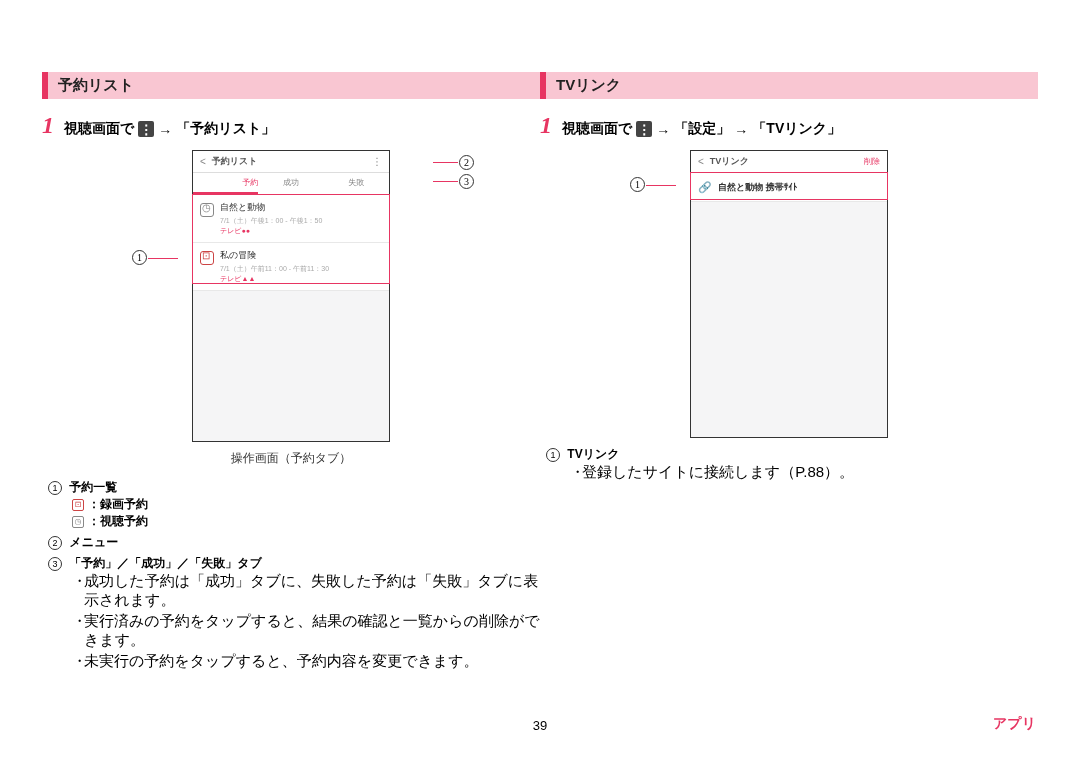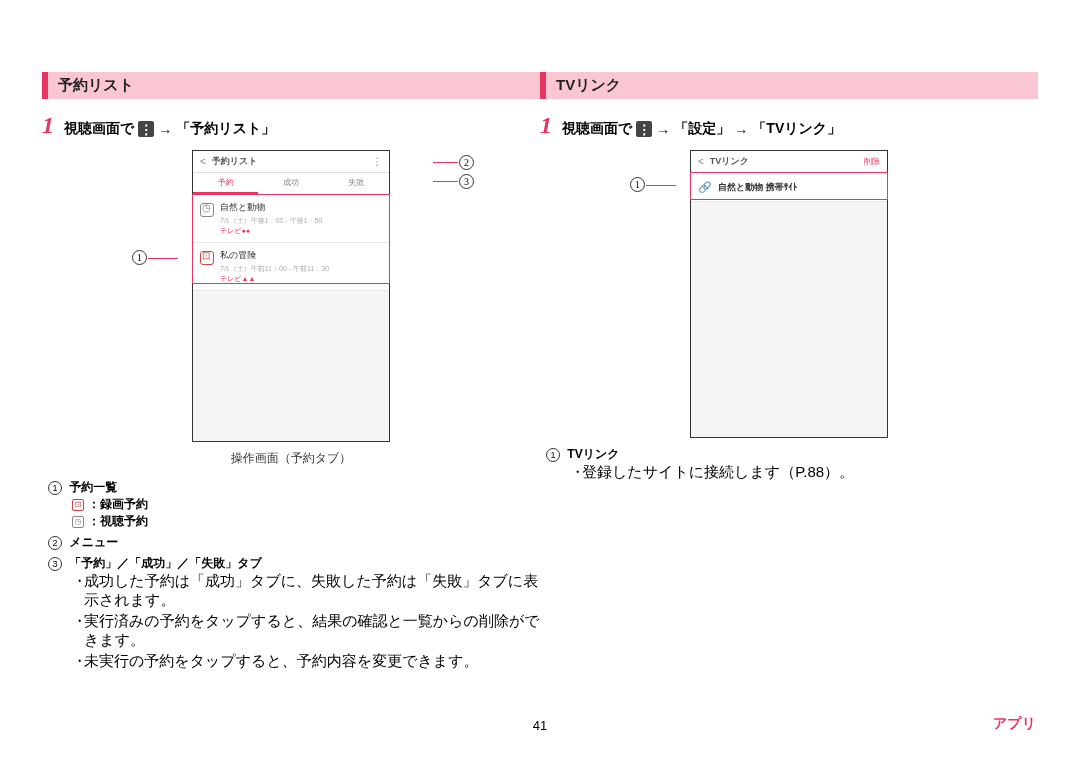--- a/index.html
+++ b/index.html
@@ -96,21 +96,21 @@
       border-bottom: 1px solid #ddd;
       position: relative;
     }
     .phone-tab {
       flex: 1;
       text-align: center;
       padding: 4px 0;
       font-size: 8px;
       color: #888;
     }
-    .phone-tab.active { color: #e73562; border-bottom: 2px solid #e73562; }
+    .phone-tab.active { color: #e73562; border-bottom: 2px solid #e73562; text-align: right; }
     .tab-dots {
       position: absolute;
       right: 5px;
       top: 3px;
       color: #888;
       font-size: 10px;
     }
     .phone-list {
       background: #f5f5f6;
       min-height: 246px;
@@ -373,14 +373,14 @@
         <span class="desc-num">1</span>
         <span class="desc-title">TVリンク</span>
         <ul class="bullet-list">
           <li>登録したサイトに接続します（P.88）。</li>
         </ul>
       </div>
     </div>
   </div>
 </div>
 
-<div class="page-num">41</div>
+<div class="page-num">39</div>
 <div class="footer-label">アプリ</div>
 
 </body></html>

